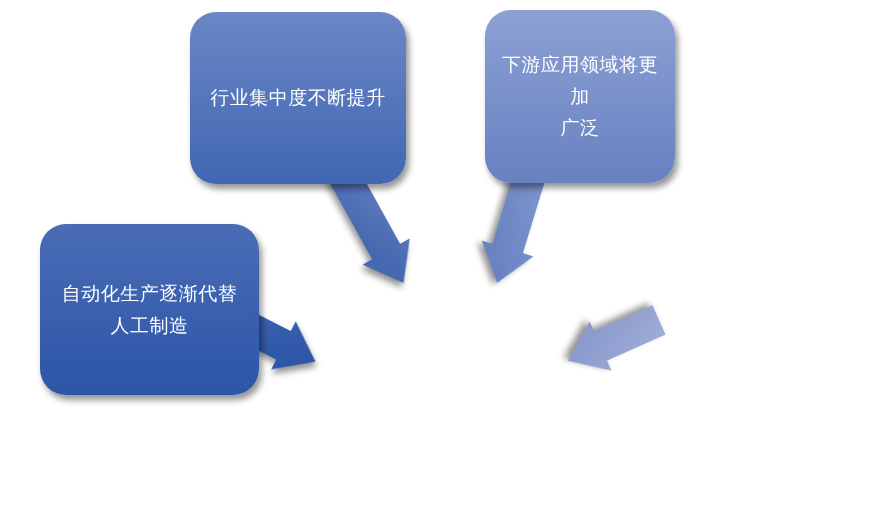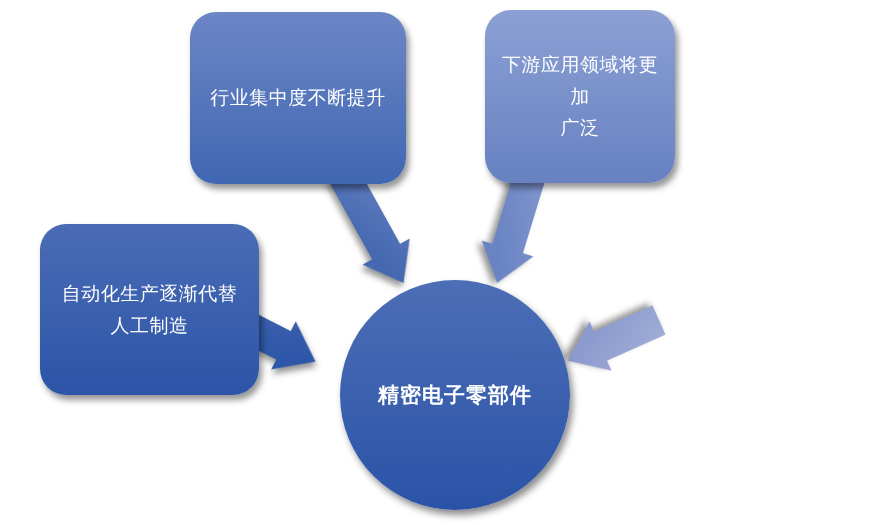--- a/index.html
+++ b/index.html
@@ -120,17 +120,14 @@
 
     <polygon fill="url(#g1)" transform="translate(342,172) rotate(61)" points="0,-16 91,-16 91,-27 127,0 91,27 91,16 0,16"></polygon>
 
     <polygon fill="url(#g2)" transform="translate(531,172) rotate(107)" points="0,-16 80,-16 80,-27 116,0 80,27 80,16 0,16"></polygon>
 
     <polygon fill="url(#g3)" transform="translate(222,314) rotate(27)" points="0,-16 69,-16 69,-27 105,0 69,27 69,16 0,16"></polygon>
 
     <polygon fill="url(#g4)" transform="translate(659,320) rotate(156)" points="0,-16 64,-16 64,-27 100,0 64,27 64,16 0,16"></polygon>
   </svg>
 
-  <div class="center-circle">
-    <span>精密电子零部件</span>
-  </div>
 
 </div>
 
 </body></html>

